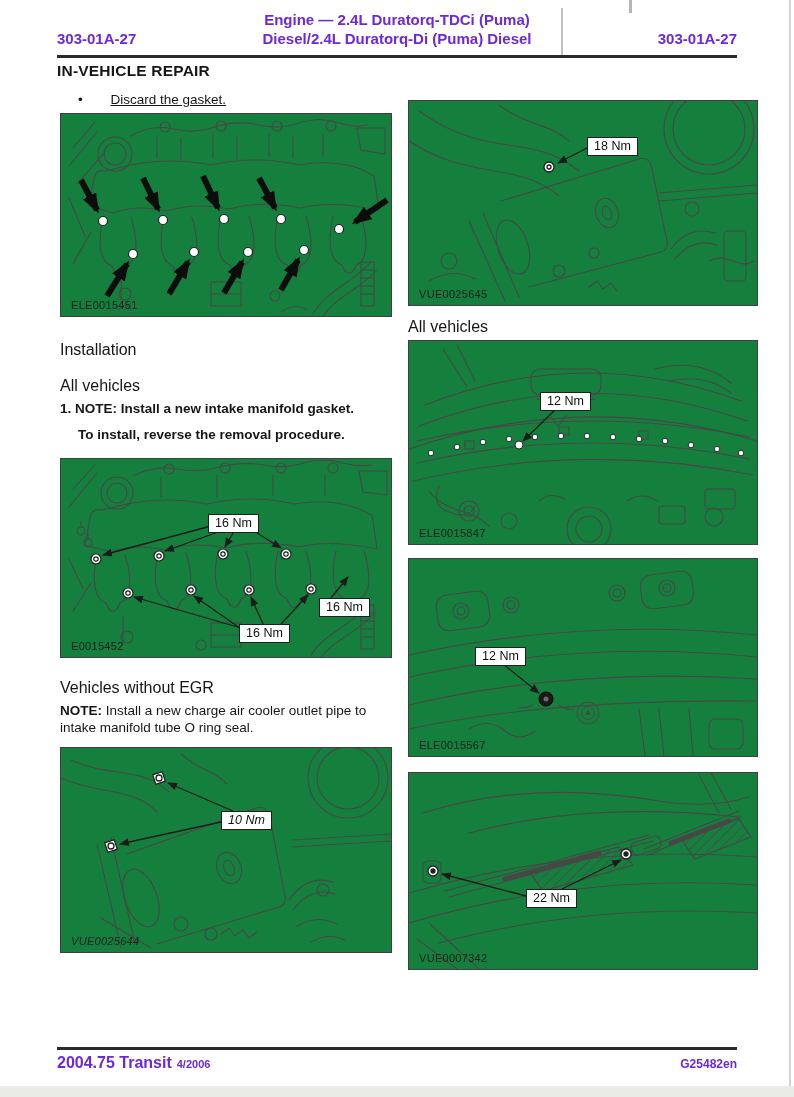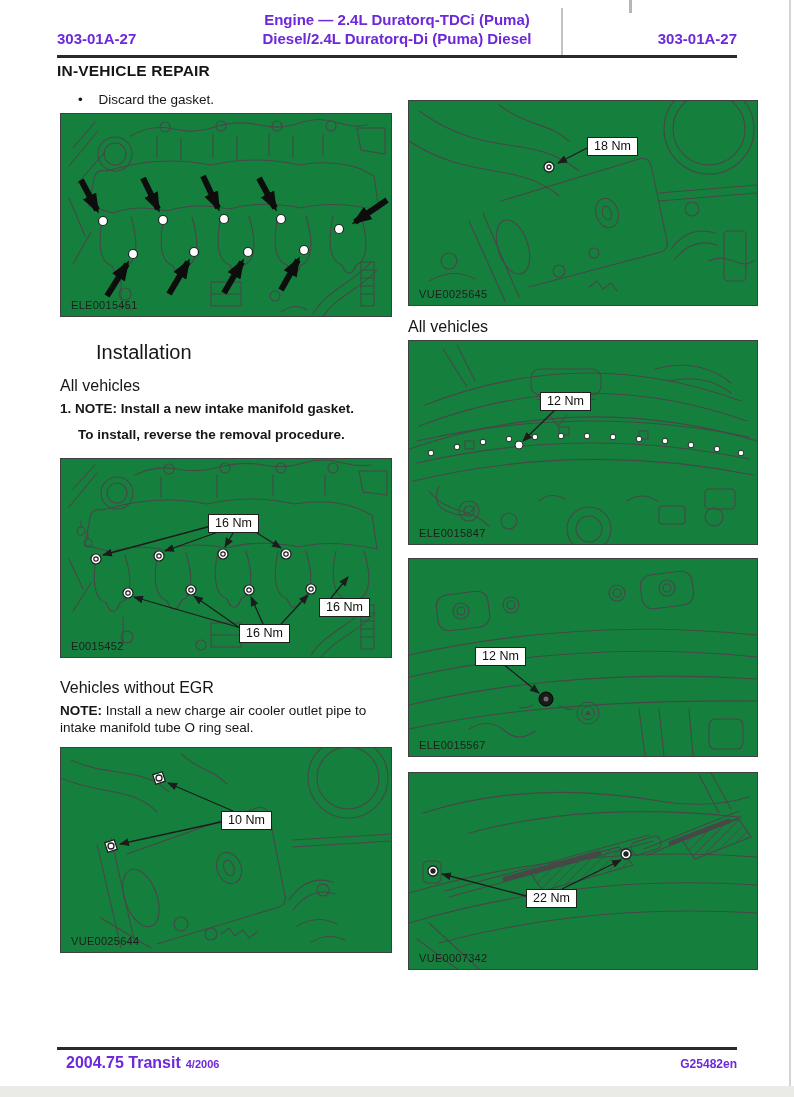--- a/index.html
+++ b/index.html
@@ -8,21 +8,21 @@
     font-family:"Liberation Sans", sans-serif; color:#161616; overflow:hidden;
   }
   .abs { position:absolute; }
   .navy { color:#6d28d9; }
   .hdr-code { font-size:15px; font-weight:bold; white-space:nowrap; }
   .hdr-title { width:460px; left:167px; top:10px; text-align:center; font-weight:bold; font-size:15px; line-height:19px; }
   .rule { background:#2a2a2a; height:2.5px; }
   .sec-head { font-size:15.5px; font-weight:bold; letter-spacing:0.2px; }
   .body-txt { font-size:13.5px; }
   .bold { font-weight:bold; }
-  .h-install { font-size:20px;margin-left:36px; }
+  .h-install { font-size:16px; }
   .h-sub { font-size:16px; }
   .fig { position:absolute; background:#15803d; border:1.5px solid #3f3f3f; }
   .fig svg { display:block; }
   .cap { position:absolute; left:10px; bottom:5px; font-size:11px; color:#1d1d1d; letter-spacing:0.3px; }
   .torq {
     position:absolute; border:1.5px solid #1f1f1f; background:#fff; color:#111;
     font-size:12.5px; line-height:17px; height:17px; padding:0 6px; white-space:nowrap;
   }
   .foot-pub { font-size:16px; font-weight:bold; }
   .foot-rev { font-size:11px; font-weight:bold; margin-left:5px; }
@@ -47,21 +47,21 @@
     <div>Engine — 2.4L Duratorq-TDCi (Puma)</div>
     <div>Diesel/2.4L Duratorq-Di (Puma) Diesel</div>
   </div>
   <div class="abs navy hdr-code" style="right:57px; top:30px;">303-01A-27</div>
   <div class="abs rule" style="left:57px; top:55px; width:680px;"></div>
 
   <div class="abs sec-head" style="left:57px; top:62px;">IN-VEHICLE REPAIR</div>
 
   <div class="abs body-txt" style="left:78px; top:92px;">
     <span>•</span>
-    <span style="margin-left:12px;">Discard the gasket.</span>
+    <span style="margin-left:24px;text-decoration:underline;">Discard the gasket.</span>
   </div>
 
   <figure class="fig" style="left:60px; top:113px; width:330px; height:202px; margin:0;">
     <svg width="330" height="202" viewBox="0 0 330 202">
       <defs>
         <marker id="ah1" markerUnits="userSpaceOnUse" markerWidth="20" markerHeight="15" refX="16" refY="7.5" orient="auto">
             <path d="M0,0 L20,7.5 L0,15 Z" fill="#0d0d0d"></path>
           </marker>
       </defs>
       <g stroke="#474747" fill="none" stroke-width="1.1" stroke-linecap="round">
@@ -200,21 +200,21 @@
     <div class="torq" style="left:178px; top:165px;">16 Nm</div>
     <div class="cap">E0015452</div>
   </figure>
 
   <div class="abs h-sub" style="left:60px; top:679px;">Vehicles without EGR</div>
   <div class="abs body-txt" style="left:60px; top:702px; width:340px; line-height:17px;">
     <span class="bold">NOTE:</span>
     <span>Install a new charge air cooler outlet pipe to intake manifold tube O ring seal.</span>
   </div>
 
-  <figure class="fig" style="left:60px; top:747px; width:330px; height:204px; margin:0;">
+  <figure class="fig" style="left:60px; top:747px; width:330px; height:204px; margin:0;font-style:italic;">
     <svg width="330" height="204" viewBox="0 0 330 204">
       <defs>
         <marker id="s3" markerUnits="userSpaceOnUse" markerWidth="10" markerHeight="8" refX="9" refY="4" orient="auto">
             <path d="M0,0 L10,4 L0,8 Z" fill="#1c1c1c"></path>
           </marker>
       </defs>
       <g stroke="#474747" fill="none" stroke-width="1.1" stroke-linecap="round">
         <circle cx="287" cy="30" r="40"></circle>
           <circle cx="287" cy="30" r="31"></circle>
         <path d="M232,92 L330,86 M232,99 L330,93"></path>
@@ -413,18 +413,18 @@
       <g stroke="#1c1c1c" stroke-width="1.3" fill="none" marker-end="url(#sr4)">
         <line x1="117" y1="123" x2="33" y2="101"></line>
         <line x1="153" y1="116" x2="212" y2="87"></line>
       </g>
     </svg>
     <div class="torq" style="left:117px; top:116px;">22 Nm</div>
     <div class="cap">VUE0007342</div>
   </figure>
 
   <div class="abs rule" style="left:57px; top:1047px; width:680px;"></div>
-  <div class="abs navy" style="left:66px; top:1054px;">
+  <div class="abs navy" style="left:57px; top:1054px;">
     <span class="foot-pub">2004.75 Transit</span><span class="foot-rev">4/2006</span>
   </div>
   <div class="abs navy foot-code" style="right:57px; top:1057px;">G25482en</div>
 
 </div>
 
 </body></html>

